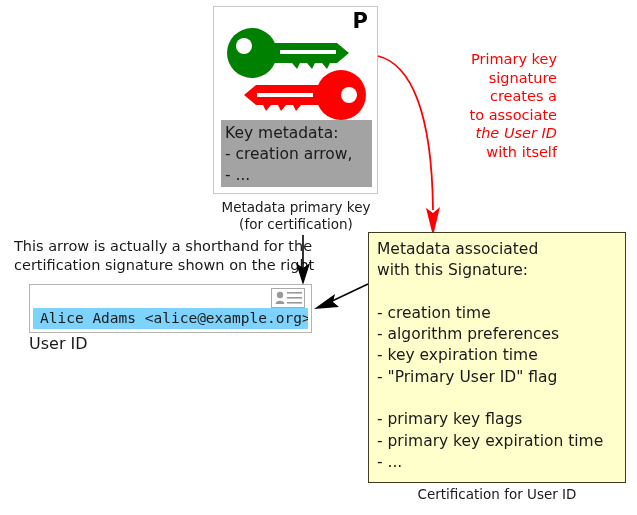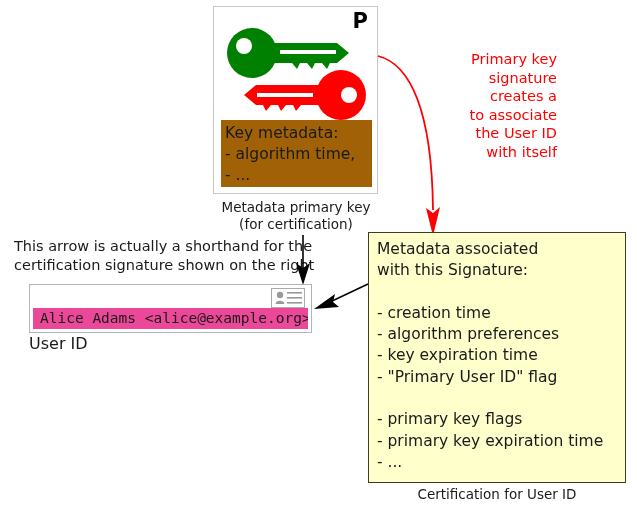--- a/index.html
+++ b/index.html
@@ -43,21 +43,21 @@
     top: 16px;
     width: 165px;
     height: 104px;
   }
   #key-metadata-box {
     position: absolute;
     left: 7px;
     bottom: 6px;
     width: 151px;
     height: 67px;
-    background: #a16207;
+    background: #a3a3a3;
     box-sizing: border-box;
     padding: 3px 0 0 4px;
     overflow: hidden;
   }
   #key-metadata-box .mline {
     font-size: 15.5px;
     line-height: 21px;
     white-space: nowrap;
     color: #1a1a1a;
   }
@@ -84,21 +84,21 @@
     color: #ff0000;
     font-size: 14.5px;
     line-height: 18.6px;
     text-align: right;
   }
   #red-note .rline { white-space: nowrap; }
   #red-note .i0 { padding-left: 0px; }
   #red-note .i1 { padding-left: 8px; }
   #red-note .i2 { padding-left: 12px; }
   #red-note .i3 { padding-left: 18px; }
-  #red-note .i4 { padding-left: 22px; }
+  #red-note .i4 { padding-left: 22px; font-style: italic; }
   #red-note .i5 { padding-left: 26px; }
 
   #red-arrow-svg { left: 370px; top: 40px; }
 
   
   #shorthand-note {
     left: 14px;
     top: 237px;
     width: 290px;
     font-size: 14.5px;
@@ -125,21 +125,21 @@
     top: 3px;
     width: 34px;
     height: 20px;
   }
   #userid-value {
     position: absolute;
     left: 3px;
     right: 3px;
     bottom: 3px;
     height: 21px;
-    background: #ec4899;
+    background: #7dd3fc;
     font-family: "DejaVu Sans Mono", monospace;
     font-size: 14.5px;
     line-height: 21px;
     padding-left: 7px;
     box-sizing: border-box;
     white-space: nowrap;
     color: #1a1a1a;
     overflow: hidden;
   }
   #userid-caption {
@@ -200,21 +200,21 @@
         <circle cx="127" cy="72" r="25" fill="#ff0000"></circle>
         <path d="M109 62 L42 62 L30 72 L42 82 L49 82 L52 88 L57 82 L64 82 L67 88 L72 82 L79 82 L82 88 L87 82 L109 82 Z" fill="#ff0000"></path>
         <rect x="43" y="70" width="56" height="4" fill="#ffffff"></rect>
         <circle cx="135" cy="72" r="8" fill="#ffffff"></circle>
       </g>
     </svg>
   </div>
 
   <div id="key-metadata-box">
     <div class="mline">Key metadata:</div>
-    <div class="mline">- algorithm time,</div>
+    <div class="mline">- creation arrow,</div>
     <div class="mline">- ...</div>
   </div>
 </div>
 
 <div class="abs caption" id="primary-key-caption">
   <div>Metadata primary key</div>
   <div>(for certification)</div>
 </div>
 
 <div class="abs" id="red-arrow-svg">

